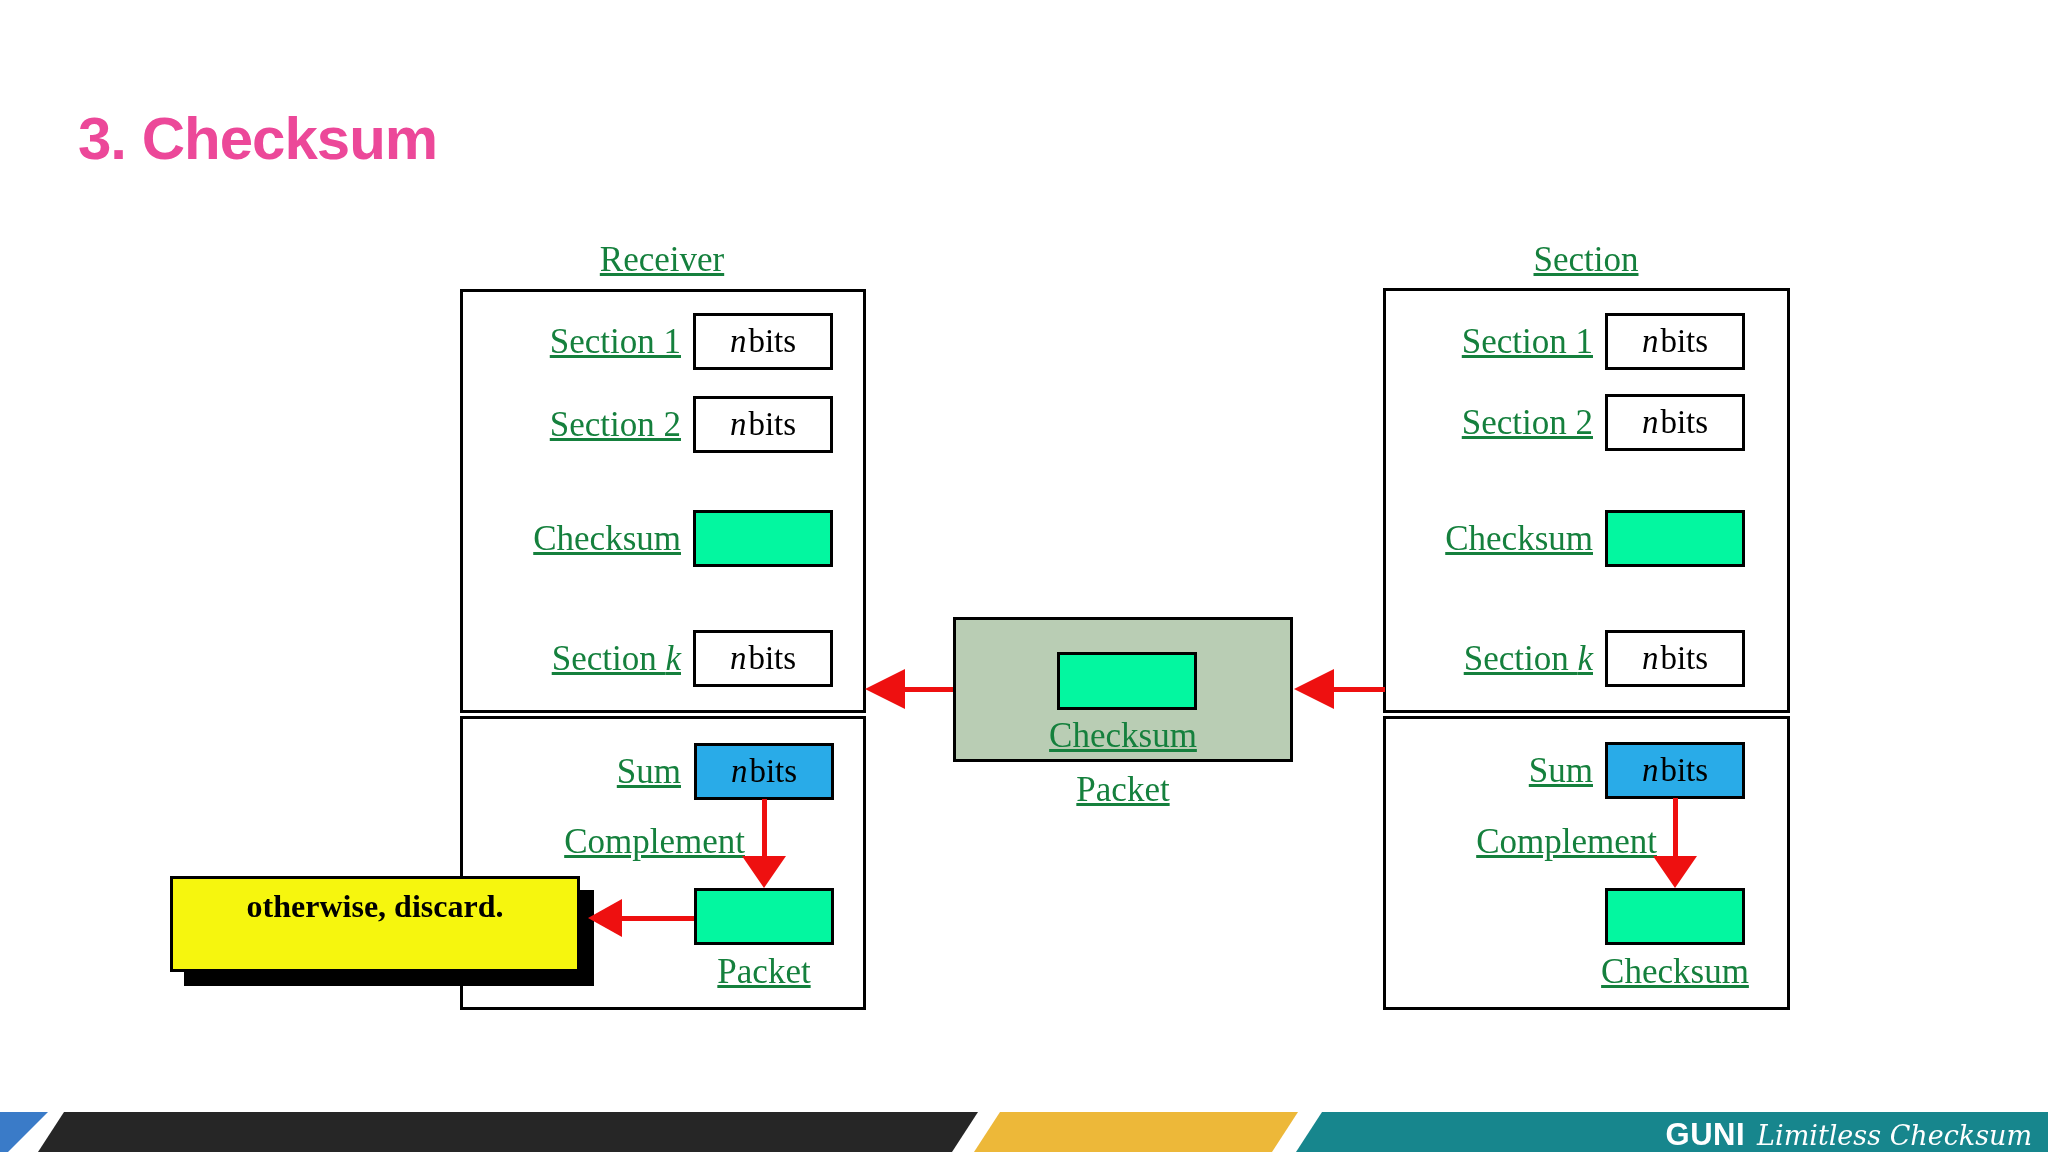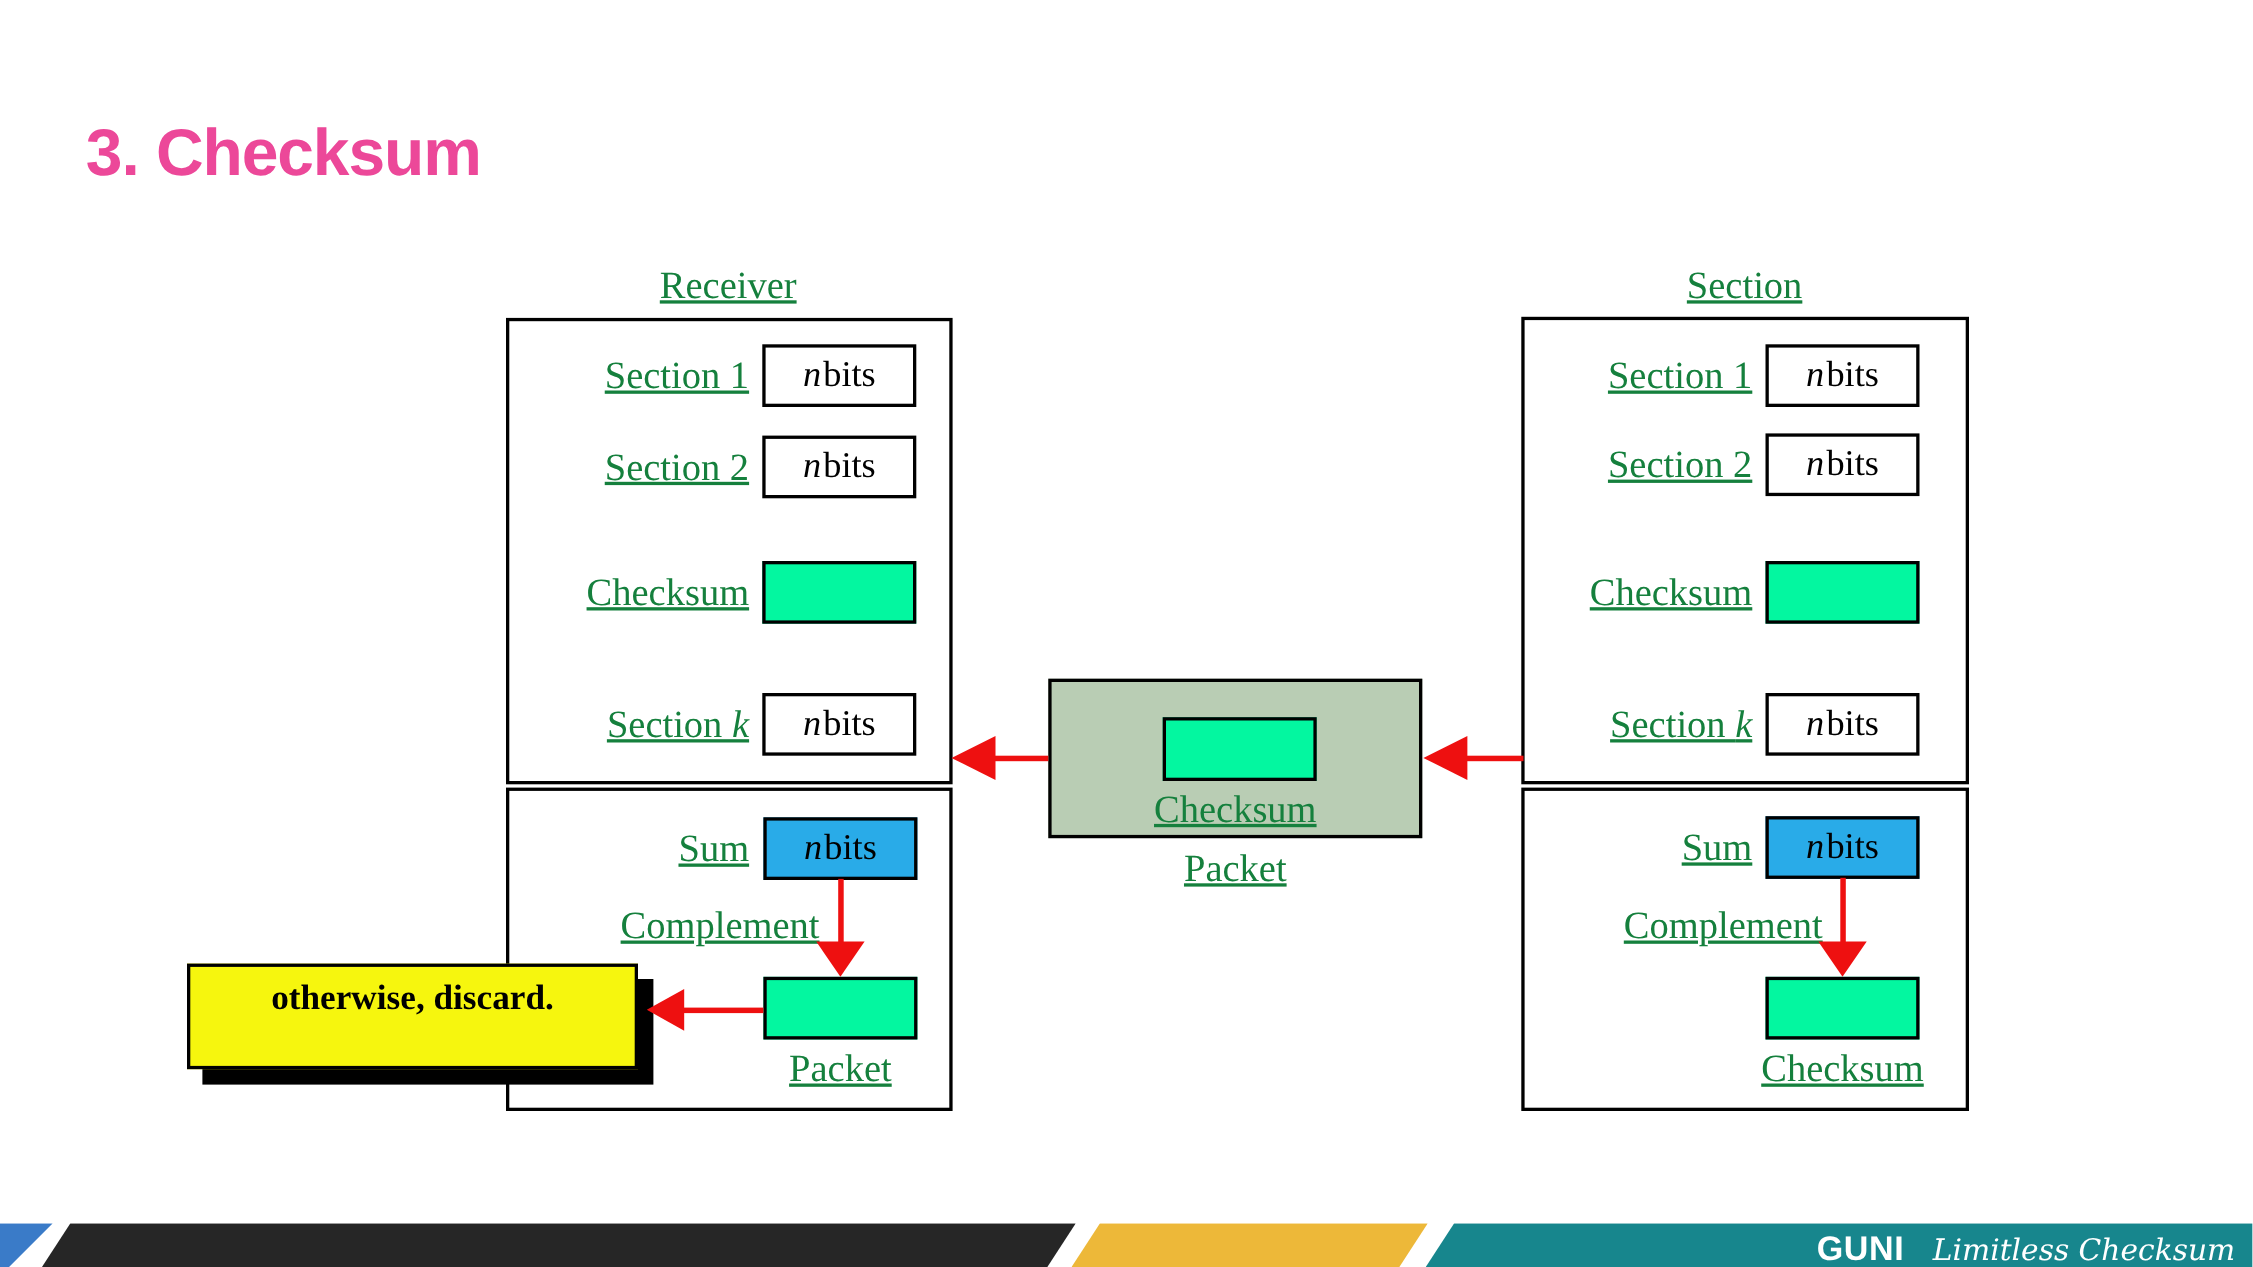--- a/index.html
+++ b/index.html
@@ -38,21 +38,21 @@
         font-weight:bold;font-size:32px;line-height:40px;text-align:center;padding-top:7px;}
 
   .footer{position:absolute;left:0;top:1112px;width:2048px;height:40px;}
   .band{position:absolute;inset:0;}
   .band.blue{background:#3A7BC8;clip-path:polygon(0 0,48px 0,8px 100%,0 100%);}
   .band.dark{background:#262626;clip-path:polygon(64px 0,978px 0,952px 100%,38px 100%);}
   .band.gold{background:#EDB839;clip-path:polygon(1000px 0,1298px 0,1272px 100%,974px 100%);}
   .band.teal{background:#17868D;clip-path:polygon(1322px 0,2048px 0,2048px 100%,1296px 100%);}
 
   .logo{position:absolute;right:16px;top:1117px;z-index:7;display:flex;align-items:baseline;
-        gap:26px;color:#fff;}
+        gap:12px;color:#fff;}
   .logo .brand{font-family:"Liberation Sans",sans-serif;font-weight:700;font-size:31px;letter-spacing:0.5px;}
   .logo .tagline{font-family:"DejaVu Serif",serif;font-style:italic;font-size:27px;}
 </style>
 </head>
 <body>
 
 <div class="slide">
 
   <div class="slide-title">3. Checksum</div>
 

